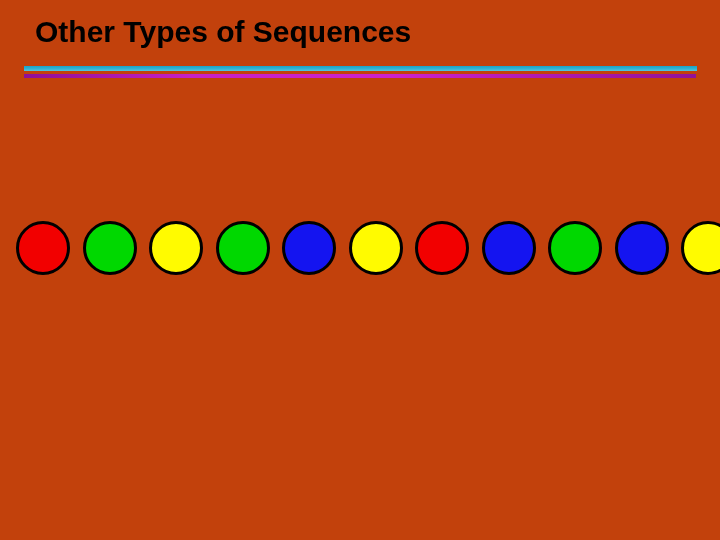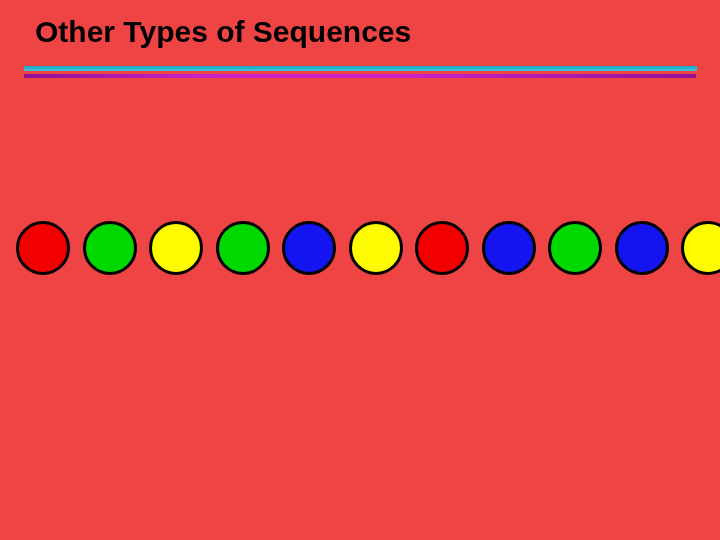--- a/index.html
+++ b/index.html
@@ -8,21 +8,21 @@
     width: 720px;
     height: 540px;
     background: #ffffff;
     overflow: hidden;
     font-family: "Liberation Sans", sans-serif;
   }
   .slide {
     position: relative;
     width: 720px;
     height: 540px;
-    background: #ef4444;
+    background: #c2410c;
     overflow: hidden;
   }
   .slide-title {
     position: absolute;
     left: 35px;
     top: 14px;
     font-size: 30px;
     line-height: 36px;
     font-weight: bold;
     color: #000000;

